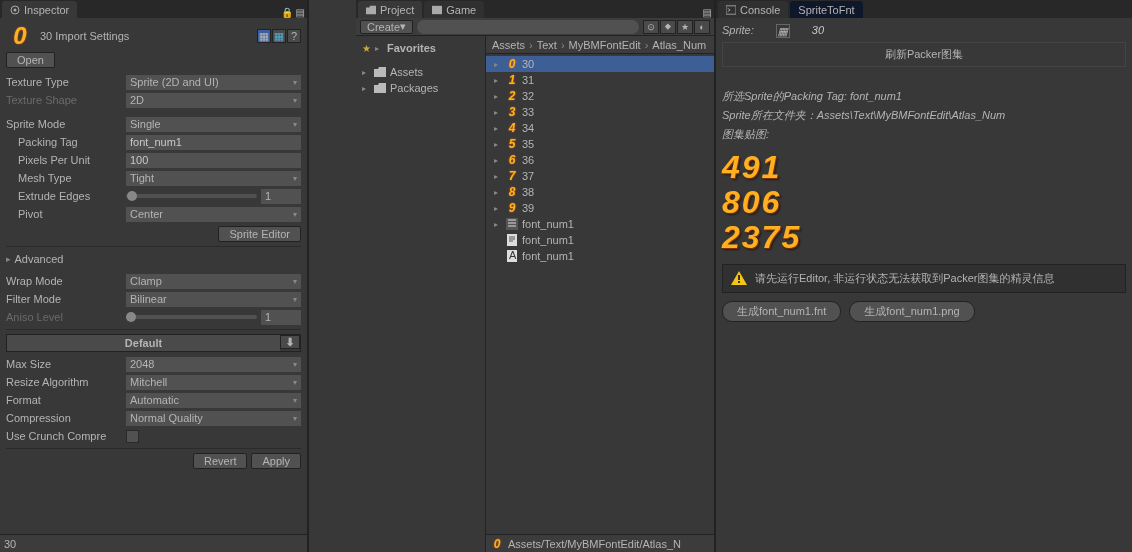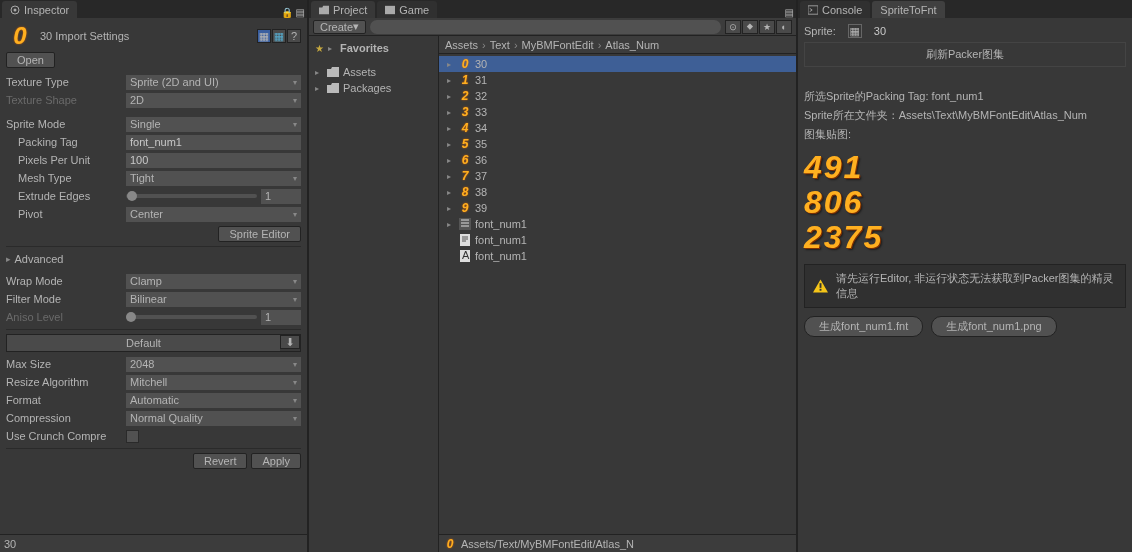--- a/index.html
+++ b/index.html
@@ -40,21 +40,21 @@
 .crumb { padding:0 2px; cursor:pointer; }
 .crumb-sep { color:#888; }
 .asset-list { flex:1; overflow:hidden; padding:2px 0; }
 .asset-item { display:flex; align-items:center; height:16px; padding-left:8px; gap:4px; cursor:pointer; }
 .asset-item.selected { background:#3e5f96; }
 .asset-item .arrow { font-size:8px; color:#888; width:8px; }
 .num-glyph { width:12px; height:14px; display:flex; align-items:center; justify-content:center; font-weight:bold; font-style:italic; font-size:12px; color:#ffb020; text-shadow:0 0 2px #d06000; }
 .footer-path { height:18px; background:#3c3c3c; border-top:1px solid #222; display:flex; align-items:center; padding:0 4px; gap:4px; }
 .divider { width:2px; background:#222; cursor:col-resize; }
 .sprite-panel .content { padding:6px; }
-.sp-row { margin-bottom:4px; display:flex; align-items:center; gap:12px; }
+.sp-row { margin-bottom:4px; display:flex; gap:22px;font-style:italic; }
 .sprite-field { color:#c8c8c8; }
 .refresh-header { text-align:center; padding:4px 0; border:1px solid #444; margin-bottom:22px; }
 .glyph-preview { margin:8px 0; line-height:1.1; }
 .glyph-line { font-size:32px; font-weight:900; font-style:italic; color:#ffb020; text-shadow:1px 1px 0 #803000, 2px 2px 2px rgba(0,0,0,0.5); letter-spacing:2px; }
 .warn-box { background:#303030; border:1px solid #222; padding:6px 8px; display:flex; align-items:center; gap:8px; margin:8px 0; }
 .warn-icon { width:16px; height:14px; }
 .gen-btns { display:flex; gap:8px; }
 .gen-btn { flex:0 0 auto; background:#515151; border:1px solid #222; padding:2px 14px; border-radius:10px; cursor:pointer; }
 svg { display:block; }
 .mini-icon-row { display:flex; gap:1px; }
@@ -170,21 +170,21 @@
         <div class="slider-row">
           <div class="slider-track">
             <div class="slider-thumb" style="left:0;"></div>
           </div>
           <div class="slider-val">
             <span>1</span>
           </div>
         </div>
       </div>
     <div class="hr"></div>
-    <div style="display:flex;border:1px solid #222;margin-bottom:4px;">
+    <div style="display:flex;border:1px solid #222;margin-bottom:4px;font-weight:bold;">
       <div style="flex:1;text-align:center;padding:2px 0;background:#4a4a4a;"><span>Default</span></div>
       <div class="tiny-icon" style="width:20px;">⬇</div>
     </div>
     <div class="row">
         <span class="label">Max Size</span>
         <div class="dropdown">
           <span>2048</span>
         </div>
       </div>
     <div class="row">
@@ -219,21 +219,21 @@
         </div>
     </div>
   </div>
   <div class="footer-path">
       <span>30</span>
     </div>
 </div>
 
 <div class="divider"></div>
 
-<div class="panel" style="width:487px;">
+<div class="panel" style="width:405px;padding-left:47px;">
   <div class="tab-bar">
     <div class="tab">
       <svg class="tab-icon" viewBox="0 0 12 10">
           <path d="M0 2 L4 2 L5 0 L12 0 L12 10 L0 10 Z" fill="#aaa"></path>
         </svg>
       <span>Project</span>
     </div>
     <div class="tab inactive">
       <svg class="tab-icon" viewBox="0 0 12 10">
           <rect width="12" height="10" fill="#aaa"></rect>
@@ -378,21 +378,21 @@
 
 <div class="panel sprite-panel" style="flex:1;">
   <div class="tab-bar">
     <div class="tab inactive">
       <svg class="tab-icon" viewBox="0 0 12 10">
           <rect width="12" height="10" fill="none" stroke="#aaa"></rect>
           <path d="M2 3 L5 5 L2 7" stroke="#aaa" fill="none"></path>
         </svg>
       <span>Console</span>
     </div>
-    <div class="tab" style="background:#404040;">
+    <div class="tab" style="background:#0f172a;">
       <span>SpriteToFnt</span>
     </div>
   </div>
   <div class="content">
     <div class="sp-row">
       <span>Sprite:</span>
       <span style="width:14px;height:14px;border:1px solid #666;display:flex;align-items:center;justify-content:center;">▦</span>
       <span class="sprite-field">30</span>
     </div>
     <div class="refresh-header"><span>刷新Packer图集</span></div>

